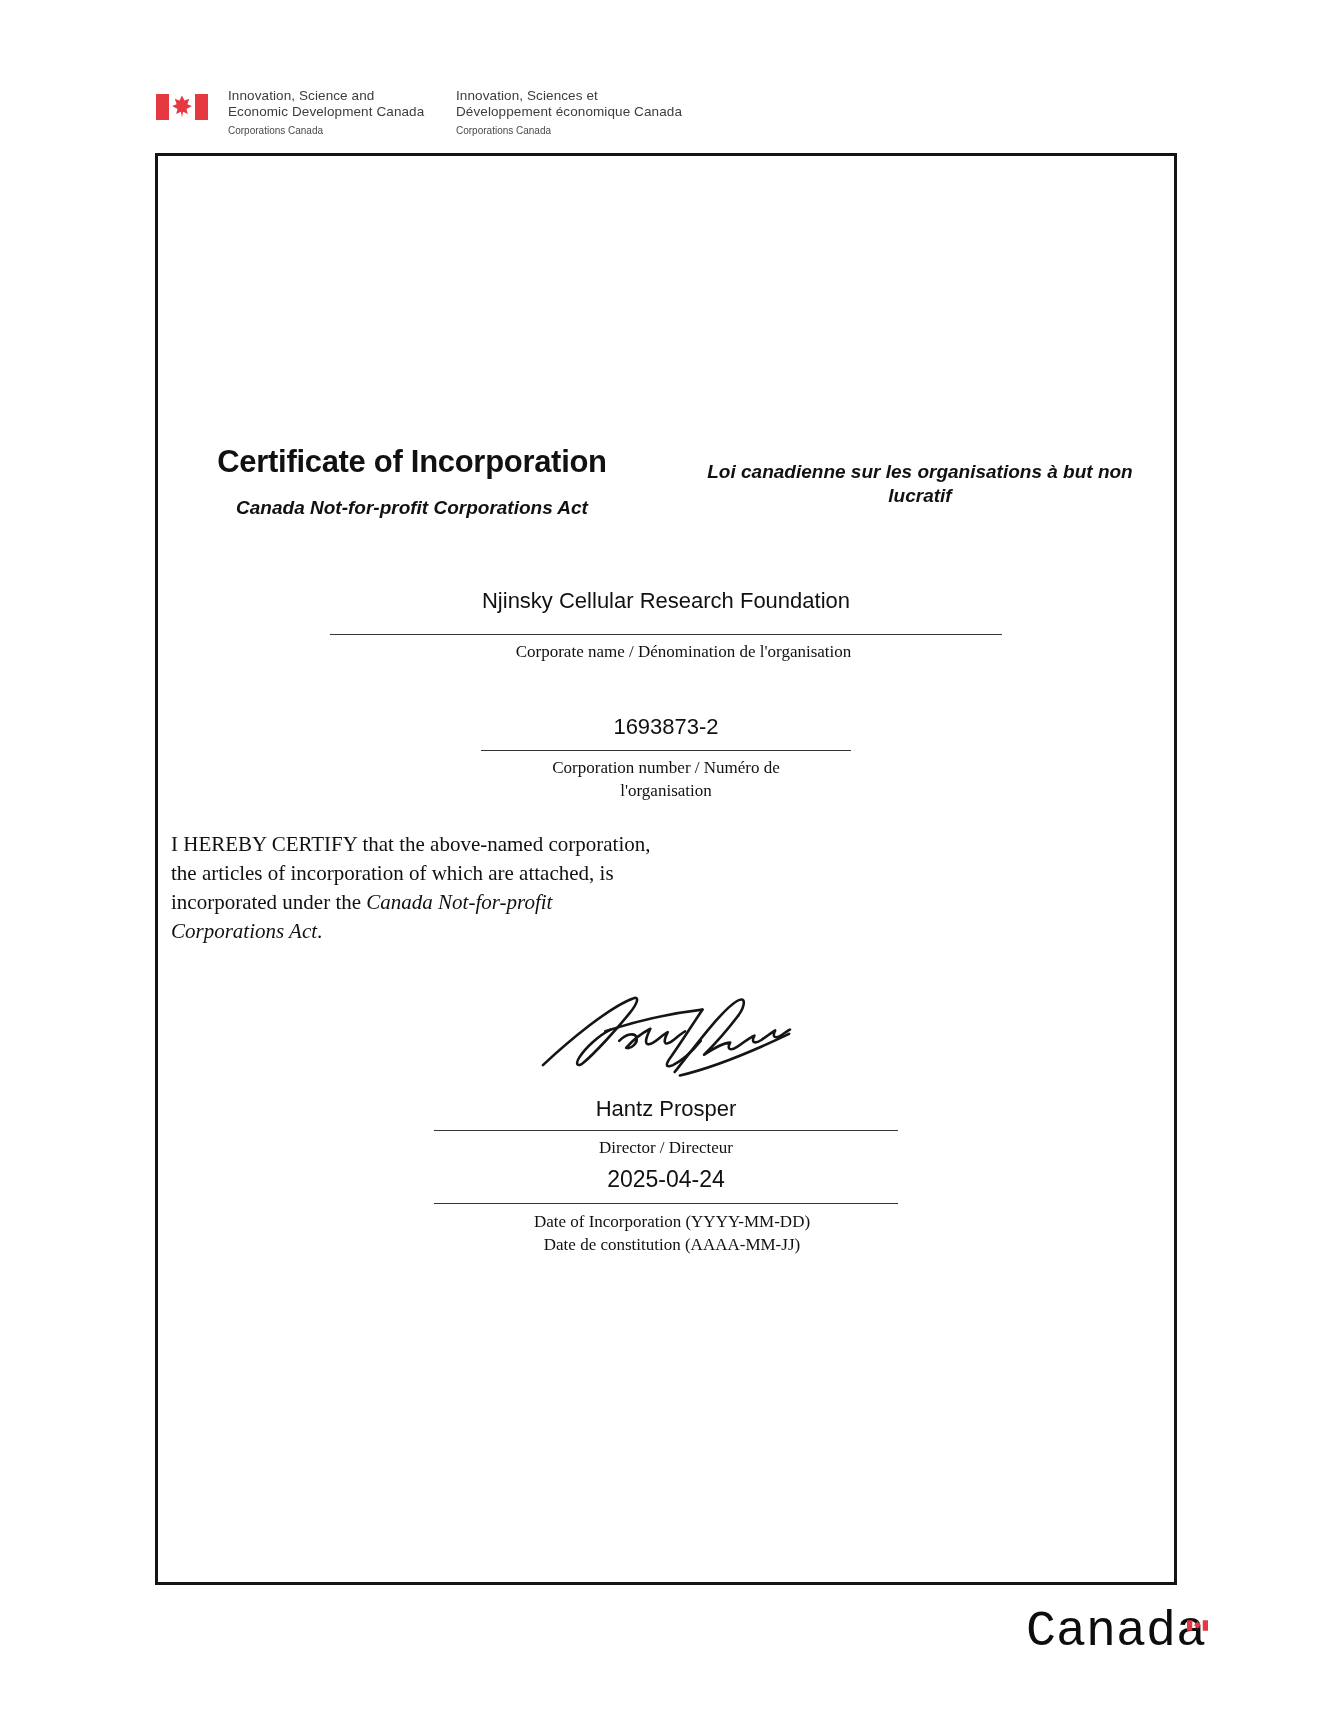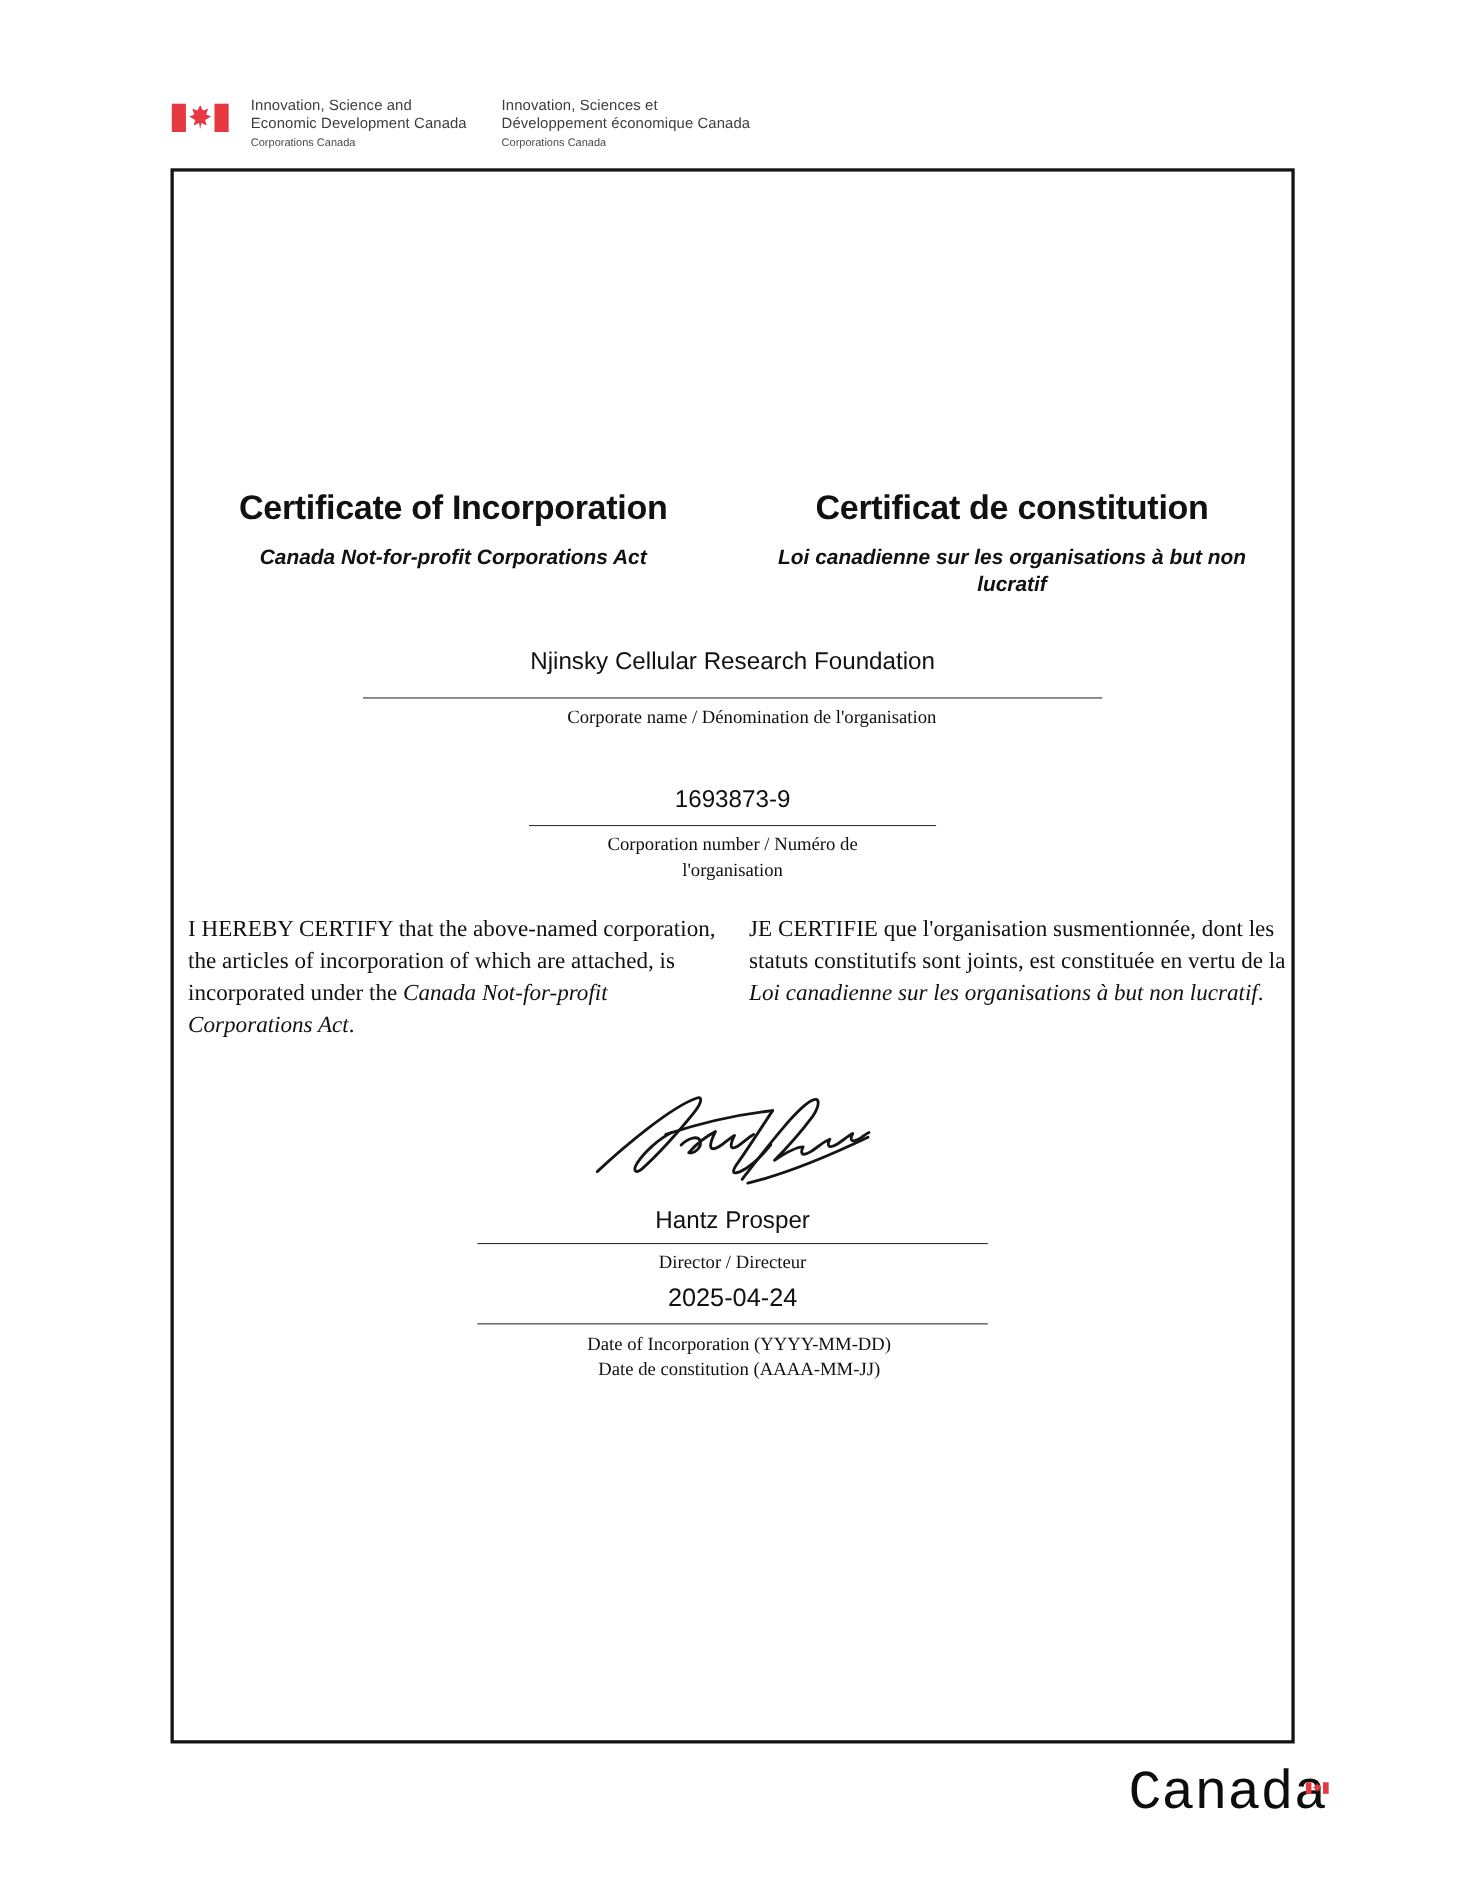--- a/index.html
+++ b/index.html
@@ -94,45 +94,39 @@
 </div>
 
 <div class="cert-box">
 
   <div class="abs titles-row">
     <div style="position:absolute;left:0;top:0;width:508px;" class="center">
       <div class="title">Certificate of Incorporation</div>
       <div class="subtitle">Canada Not-for-profit Corporations Act</div>
     </div>
     <div style="position:absolute;left:508px;top:0;width:508px;" class="center">
-      <div class="title">Certificat de constitution</div>
       <div class="subtitle subtitle-fr">Loi canadienne sur les organisations à but non lucratif</div>
     </div>
   </div>
 
   <div class="abs name-block center">
     <div class="value-sans">Njinsky Cellular Research Foundation</div>
     <div class="rule name-rule"></div>
     <div class="label-serif name-label">Corporate name / Dénomination de l'organisation</div>
   </div>
 
   <div class="abs number-block center">
-    <div class="value-sans">1693873-9</div>
+    <div class="value-sans">1693873-2</div>
     <div class="rule number-rule"></div>
     <div class="label-serif number-label">Corporation number / Numéro de l'organisation</div>
   </div>
 
   <div class="abs body-row col-left">
     <p class="body-text">
       <span>I HEREBY CERTIFY that the above-named corporation, the articles of incorporation of which are attached, is incorporated under the </span><span class="act">Canada Not-for-profit Corporations Act</span><span>.</span>
-    </p>
-  </div>
-  <div class="abs body-row col-right">
-    <p class="body-text">
-      <span>JE CERTIFIE que l'organisation susmentionnée, dont les statuts constitutifs sont joints, est constituée en vertu de la </span><span class="act">Loi canadienne sur les organisations à but non lucratif</span><span>.</span>
     </p>
   </div>
 
   <div class="abs sig-block center">
     <svg class="sig-svg" width="260" height="96" viewBox="0 0 300 110" fill="none" stroke="#151515" stroke-width="3" stroke-linecap="round" stroke-linejoin="round" aria-hidden="true">
       <path d="M8,84 C38,56 86,16 112,7 C120,4 117,13 108,24 C92,44 68,70 55,81 C48,87 45,83 50,75 C57,64 72,50 86,43"></path>
       <path d="M96,56 C104,48 114,46 116,52 C118,58 110,66 104,64 C112,55 124,46 132,42 C128,50 124,60 130,60 C138,59 144,50 152,46 C148,54 146,62 154,58 C160,55 166,48 172,45"></path>
       <path d="M80,45 C125,30 165,23 192,20"></path>
       <path d="M192,20 C180,38 166,60 156,74 C150,82 148,88 158,84 C170,78 182,66 190,56"></path>
       <path d="M160,92 C185,60 215,20 232,10 C242,4 242,14 234,26 C222,42 206,60 194,72 C206,64 218,58 224,58 C220,66 224,68 232,63 C240,58 246,52 252,50 C248,58 252,60 260,55 C266,51 272,46 276,44 C272,52 276,54 284,49 C288,46 291,44 293,43"></path>

